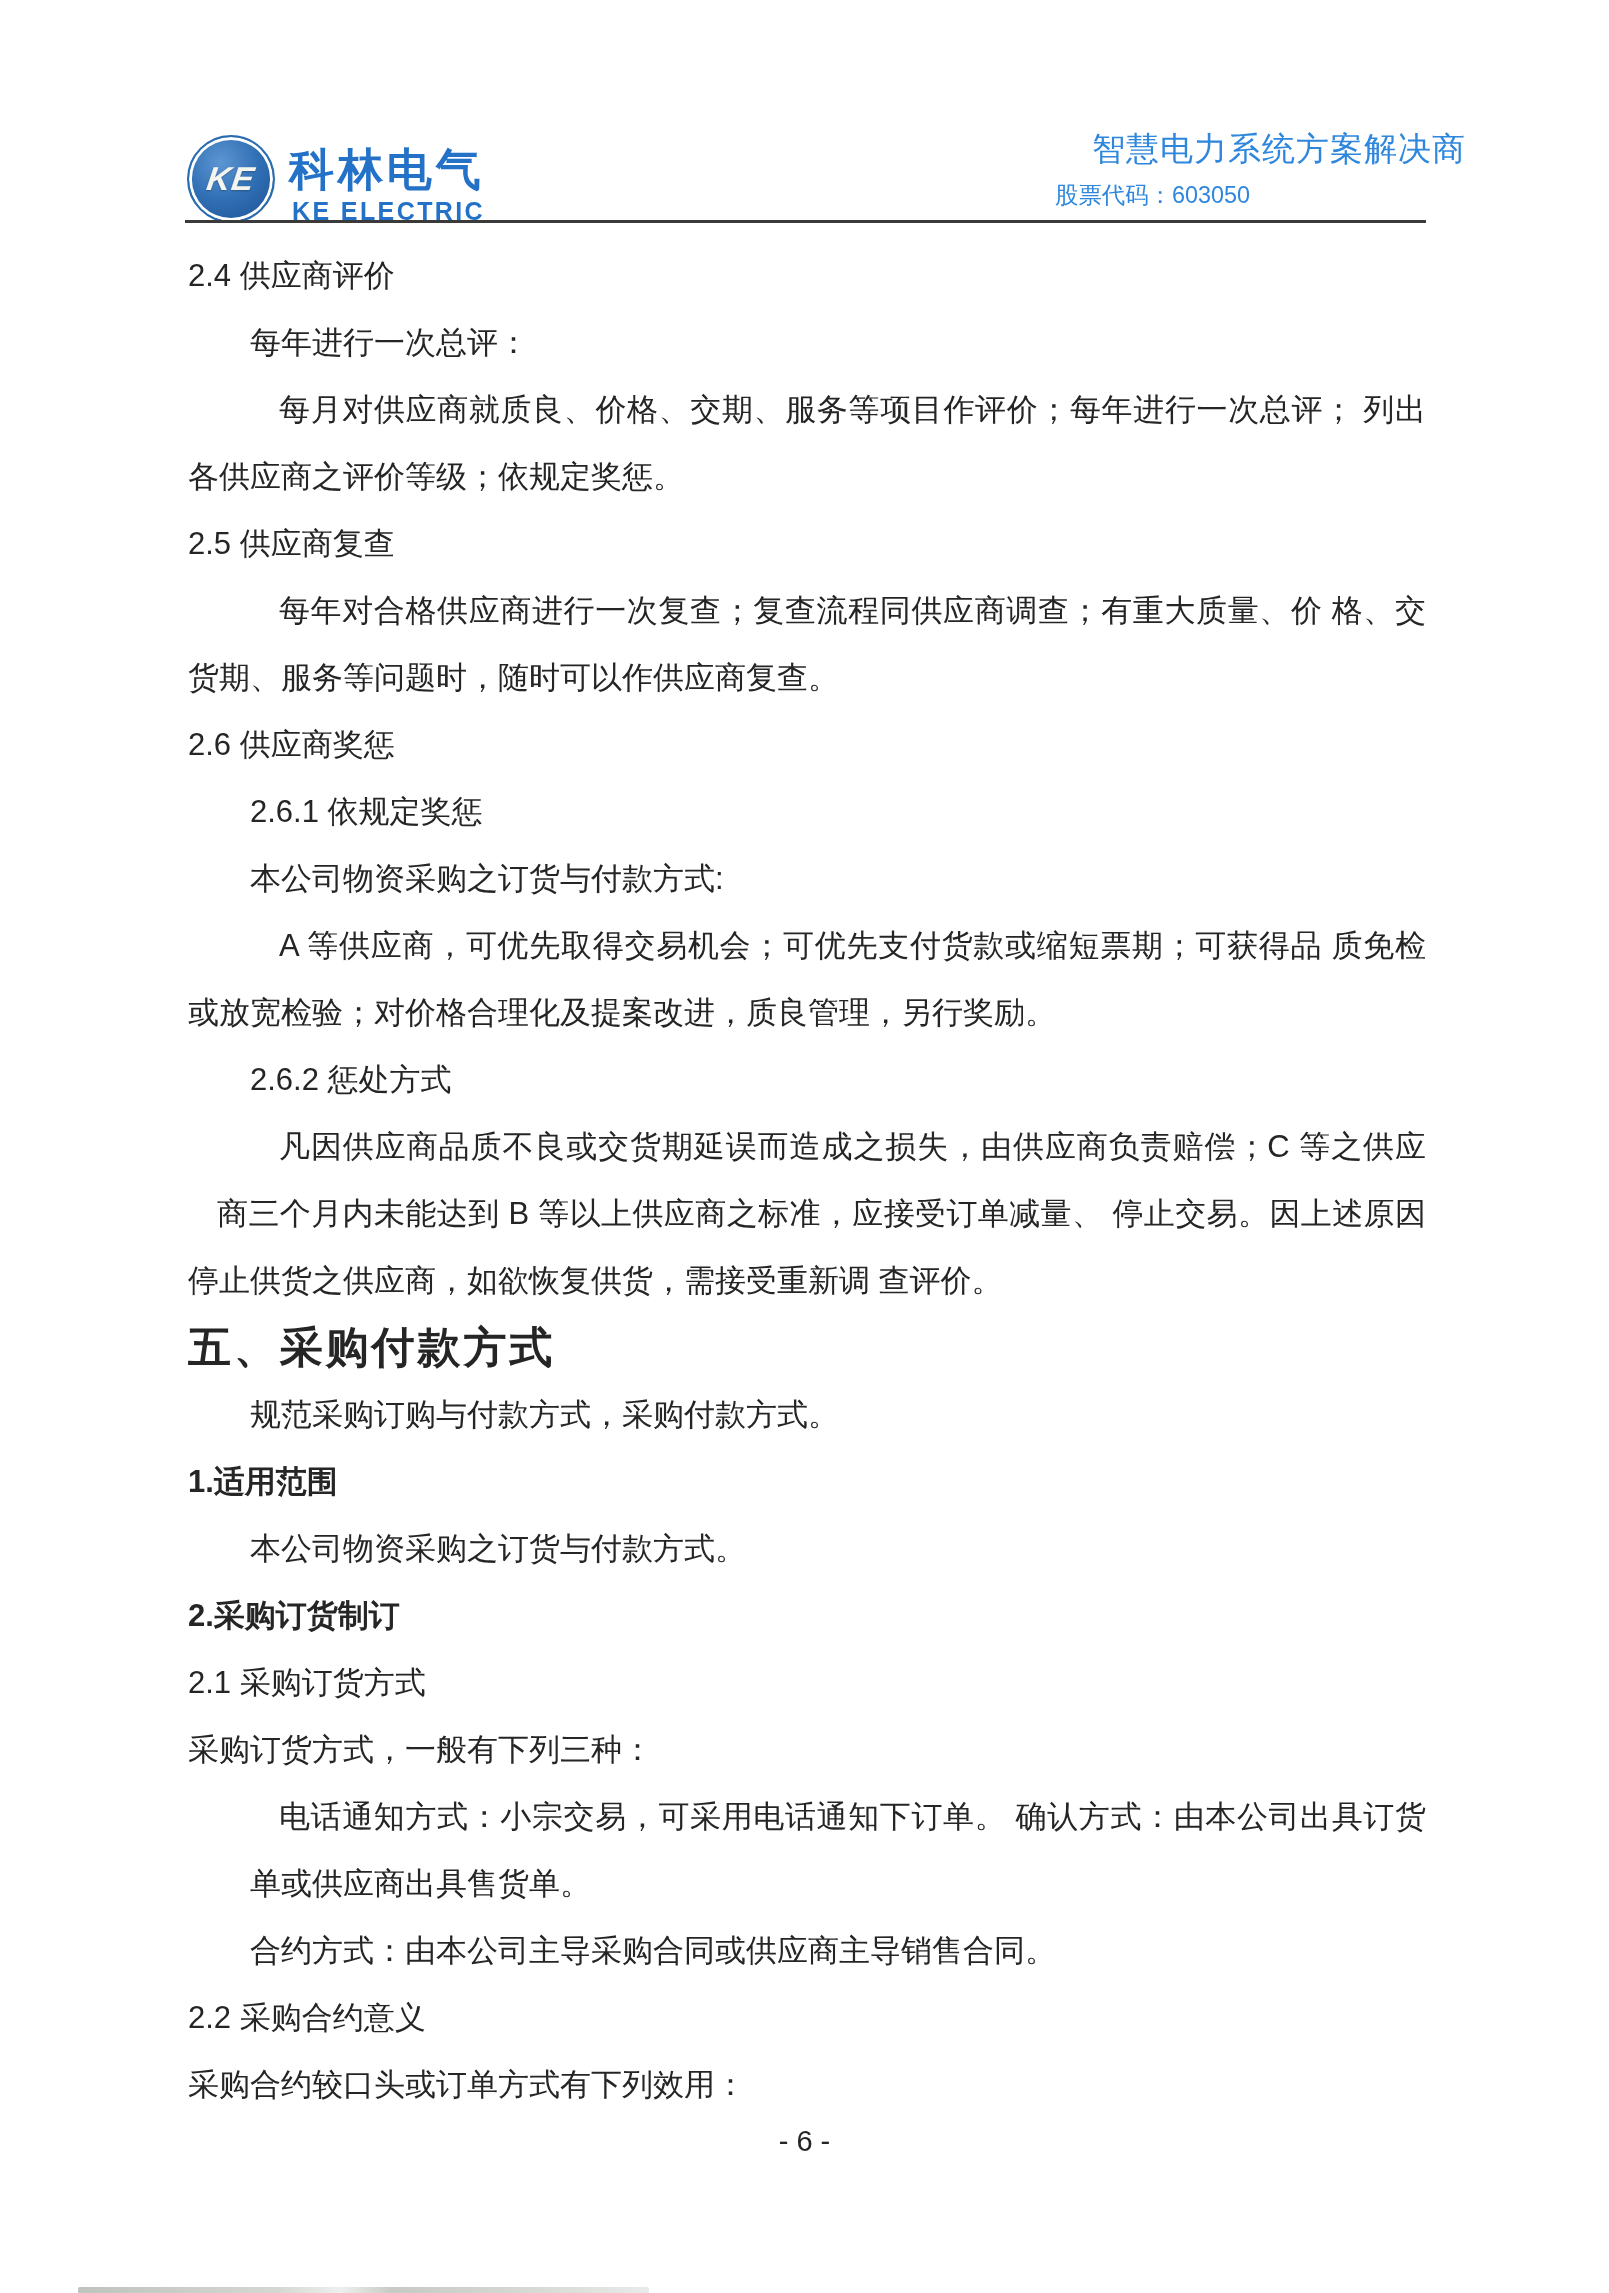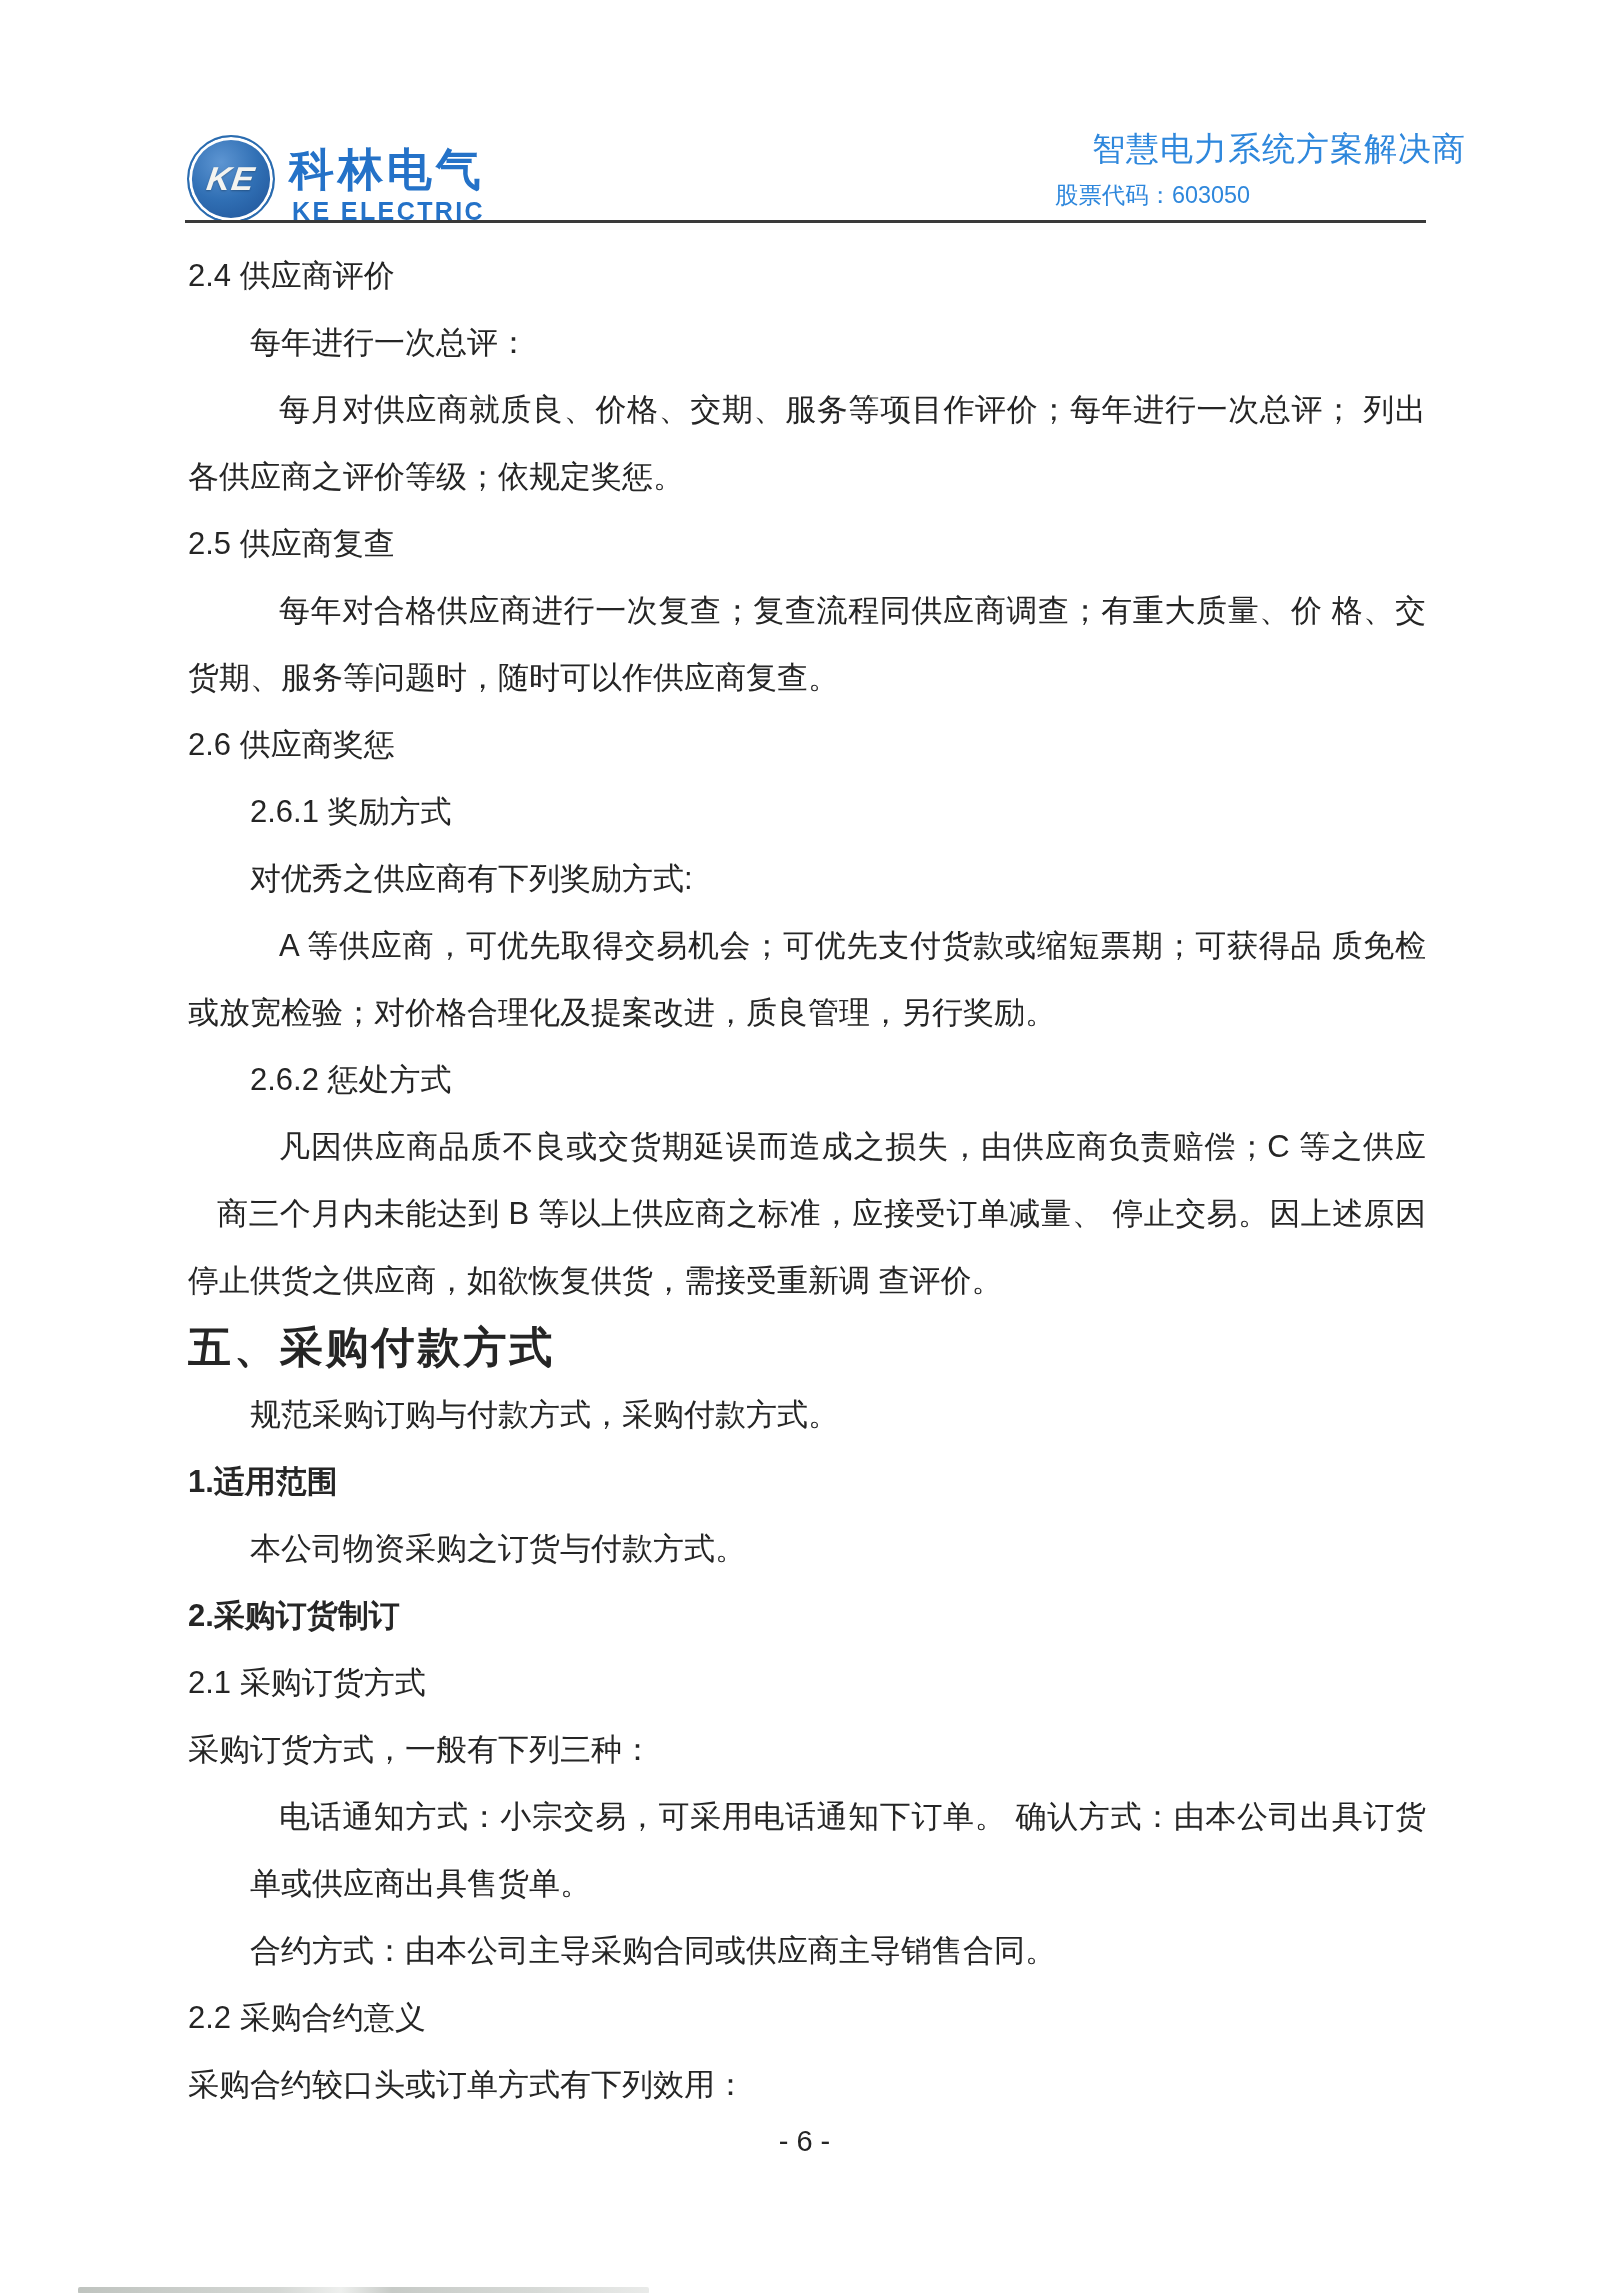--- a/index.html
+++ b/index.html
@@ -97,22 +97,22 @@
 
   <div class="content">
       <div class="line s-plain ind-0">2.4 供应商评价</div>
       <div class="line s-plain ind-2">每年进行一次总评：</div>
       <div class="line s-justify ind-2">每月对供应商就质良、价格、交期、服务等项目作评价；每年进行一次总评； 列出</div>
       <div class="line s-plain ind-0">各供应商之评价等级；依规定奖惩。</div>
       <div class="line s-plain ind-0">2.5 供应商复查</div>
       <div class="line s-justify ind-2">每年对合格供应商进行一次复查；复查流程同供应商调查；有重大质量、价 格、交</div>
       <div class="line s-plain ind-0">货期、服务等问题时，随时可以作供应商复查。</div>
       <div class="line s-plain ind-0">2.6 供应商奖惩</div>
-      <div class="line s-plain ind-2">2.6.1 奖励方式</div>
-      <div class="line s-plain ind-2">对优秀之供应商有下列奖励方式:</div>
+      <div class="line s-plain ind-2">2.6.1 依规定奖惩</div>
+      <div class="line s-plain ind-2">本公司物资采购之订货与付款方式:</div>
       <div class="line s-justify ind-2">A 等供应商，可优先取得交易机会；可优先支付货款或缩短票期；可获得品 质免检</div>
       <div class="line s-plain ind-0">或放宽检验；对价格合理化及提案改进，质良管理，另行奖励。</div>
       <div class="line s-plain ind-2">2.6.2 惩处方式</div>
       <div class="line s-justify ind-2">凡因供应商品质不良或交货期延误而造成之损失，由供应商负责赔偿；C 等之供应</div>
       <div class="line s-justify ind-0">商三个月内未能达到 B 等以上供应商之标准，应接受订单减量、 停止交易。因上述原因</div>
       <div class="line s-plain ind-0">停止供货之供应商，如欲恢复供货，需接受重新调 查评价。</div>
       <div class="line s-heading ind-0">五、采购付款方式</div>
       <div class="line s-plain ind-2">规范采购订购与付款方式，采购付款方式。</div>
       <div class="line s-bold ind-0">1.适用范围</div>
       <div class="line s-plain ind-2">本公司物资采购之订货与付款方式。</div>

